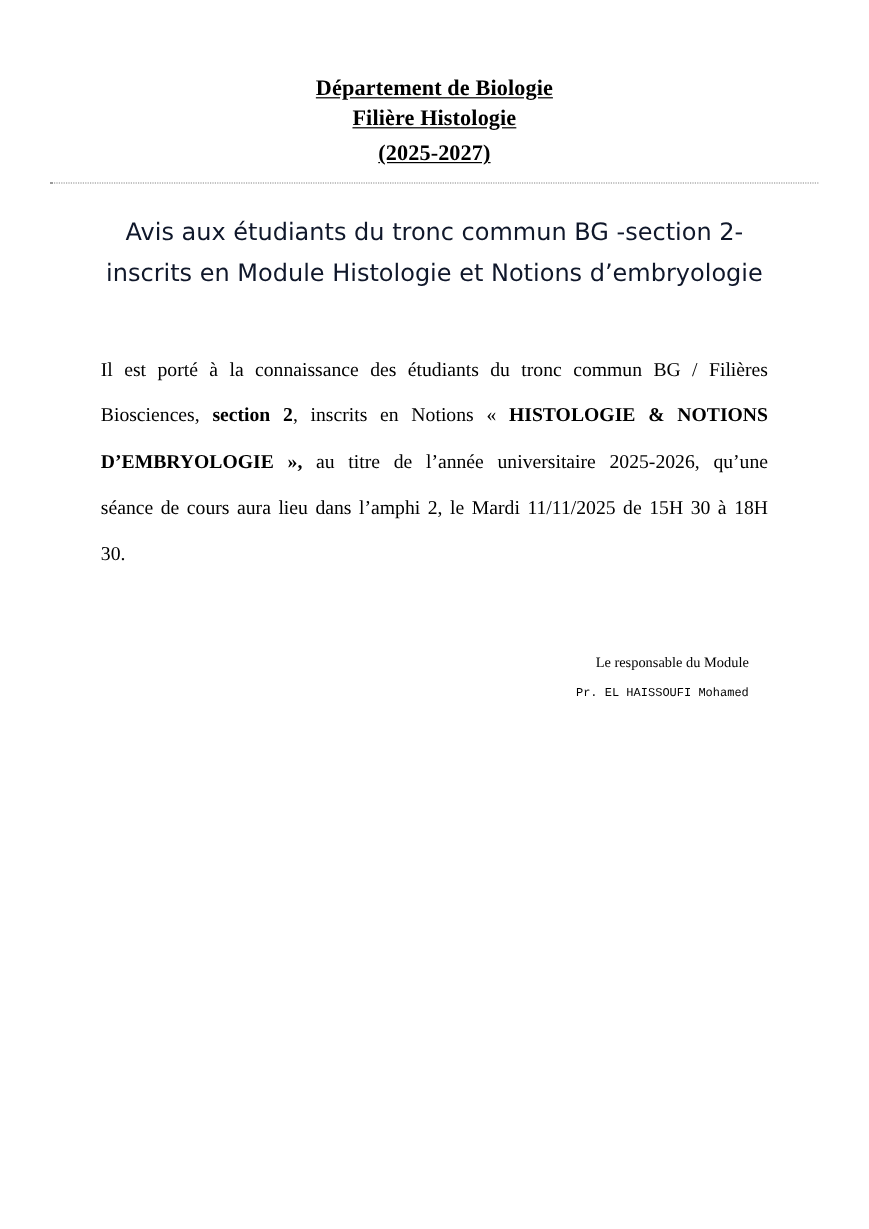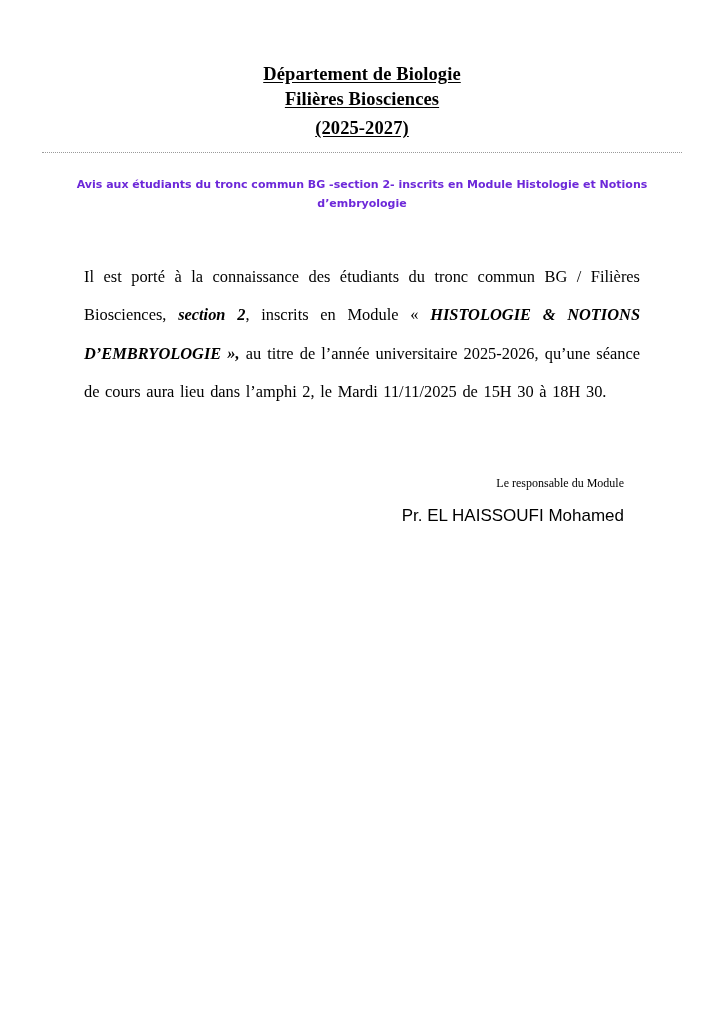--- a/index.html
+++ b/index.html
@@ -45,87 +45,86 @@
     margin: 11px 0 0 0;
     border: none;
     border-top: 1px dotted #9a9a9a;
     height: 0;
     width: 100%;
   }
   .subtitle {
     margin: 23px auto 0 auto;
     width: 580px;
     text-align: center;
-    color: #6d28d9;
+    color: #0f172a;
     font-family: "DejaVu Sans", sans-serif;
-    font-size: 11px;
+    font-size: 20px;
     line-height: 1.72;
-    font-weight: 700;
+    font-weight: 400;
   }
   .body-text {
     margin: 44px 0 0 42px;
     width: 556px;
     text-align: justify;
     text-justify: inter-word;
     font-family: "Liberation Serif", serif;
     font-size: 16.4px;
     line-height: 2.35;
     word-spacing: 1.5px;
   }
   .body-text b {
     font-weight: bold;
-    font-style: italic;
   }
   .caps {
     font-weight: bold;
   }
   .signature {
     margin-top: 62px;
     text-align: right;
     padding-right: 58px;
   }
   .sig-role {
     font-family: "Liberation Serif", serif;
     font-size: 12px;
     line-height: 1.6;
   }
   .sig-name {
-    font-family: Liberation Sans, sans-serif;
-    font-size: 17px;
+    font-family: Liberation Mono, monospace;
+    font-size: 10px;
     line-height: 1.6;
     margin-top: 9px;
     padding-right: 0px;
   }
 </style>
 </head>
 <body>
 
 <div class="page">
 
   <div class="header-block">
     <div class="header-line">
       <span class="u">Département de Biologie</span>
     </div>
     <div class="header-line">
-      <span class="u">Filières Biosciences</span>
+      <span class="u">Filière Histologie</span>
     </div>
     <div class="header-line third">
       <span class="u">(2025-2027)</span>
     </div>
   </div>
 
   <hr class="divider">
 
   <div class="subtitle">
     <span>Avis aux étudiants du tronc commun BG -section 2- inscrits en Module</span>
     <span>Histologie et Notions d’embryologie</span>
   </div>
 
   <div class="body-text">
-    <span>Il est porté à la connaissance des étudiants du tronc commun BG / Filières Biosciences, </span><b>section 2</b><span>,  inscrits en Module « </span><b class="caps">HISTOLOGIE &amp; NOTIONS D’EMBRYOLOGIE »,</b><span> au titre de l’année universitaire 2025-2026, qu’une séance de cours aura lieu dans l’amphi 2, le Mardi 11/11/2025 de 15H 30 à 18H 30.</span>
+    <span>Il est porté à la connaissance des étudiants du tronc commun BG / Filières Biosciences, </span><b>section 2</b><span>,  inscrits en Notions « </span><b class="caps">HISTOLOGIE &amp; NOTIONS D’EMBRYOLOGIE »,</b><span> au titre de l’année universitaire 2025-2026, qu’une séance de cours aura lieu dans l’amphi 2, le Mardi 11/11/2025 de 15H 30 à 18H 30.</span>
   </div>
 
   <div class="signature">
     <div class="sig-role">Le responsable du Module</div>
     <div class="sig-name">Pr. EL HAISSOUFI Mohamed</div>
   </div>
 
 </div>
 
 </body></html>

